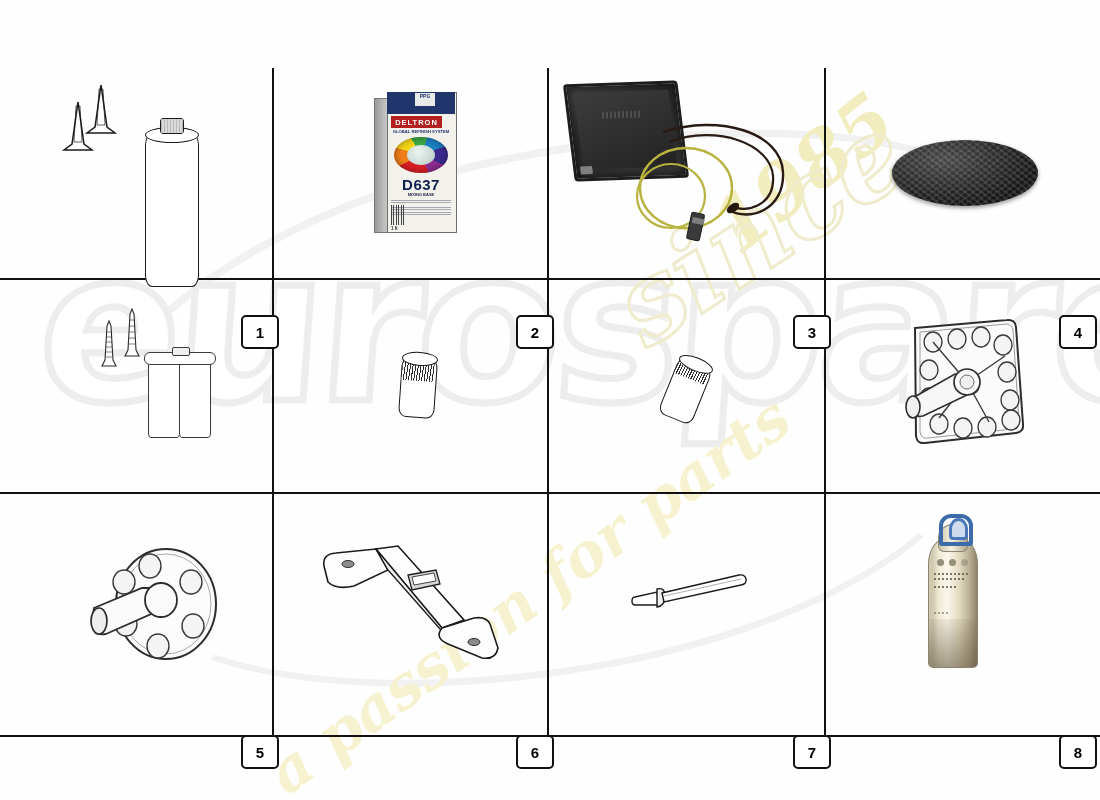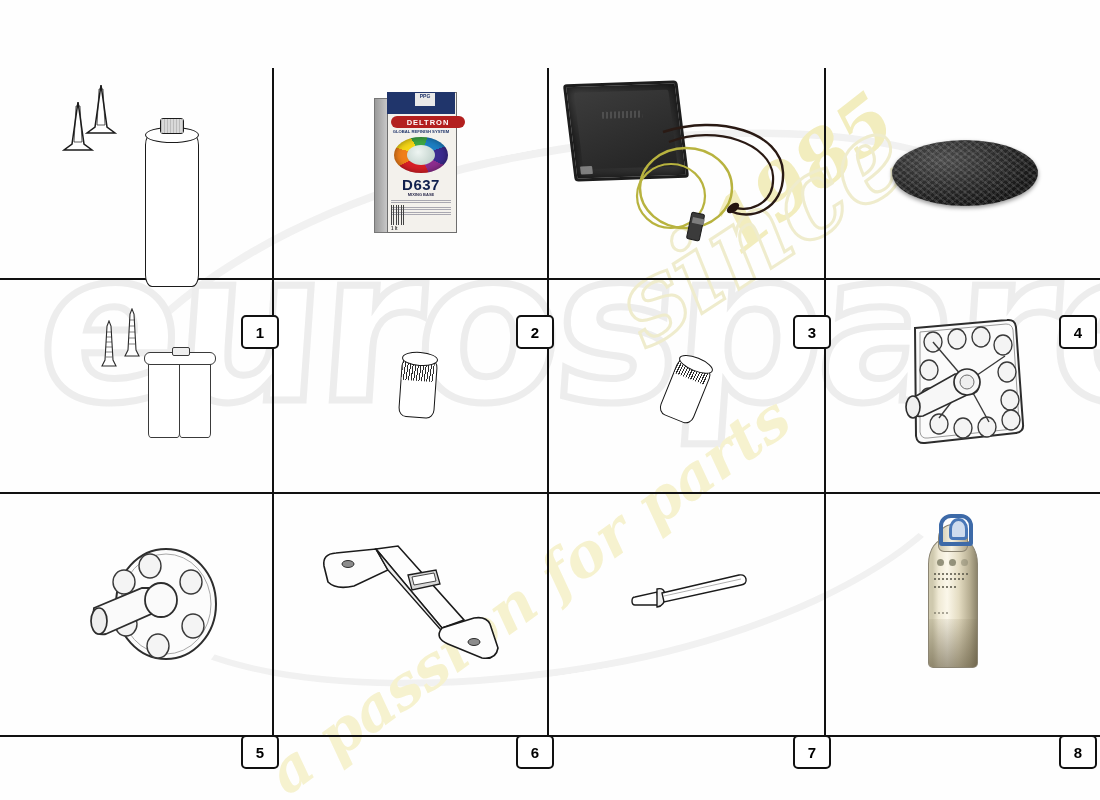--- a/index.html
+++ b/index.html
@@ -184,28 +184,27 @@
   .can-pggt {
     position:absolute; left:41px; top:5px;
     width:20px; height:13px;
     background:#e9e9e9;
     font-size:5px; color:#20356b; text-align:center;
     font-weight:700; line-height:6px;
     font-family:"Liberation Sans", sans-serif;
   }
   .can-brand {
     position:absolute; left:17px; top:28px;
-    width:74px; height:12px;
+    width:51px; height:12px;
     background:#b3201f;
     color:#fff;
     font-size:7.5px; font-weight:700;
     letter-spacing:1px;
     display:flex; align-items:center; justify-content:center;
     font-family:"Liberation Sans", sans-serif;
-    border-radius:6px;
   }
   .can-sub {
     position:absolute; left:17px; top:41px;
     width:60px;
     font-size:4.2px; color:#20356b;
     text-align:center; font-weight:700;
     font-family:"Liberation Sans", sans-serif;
   }
   .can-wheel {
     position:absolute; left:20px; top:49px;

